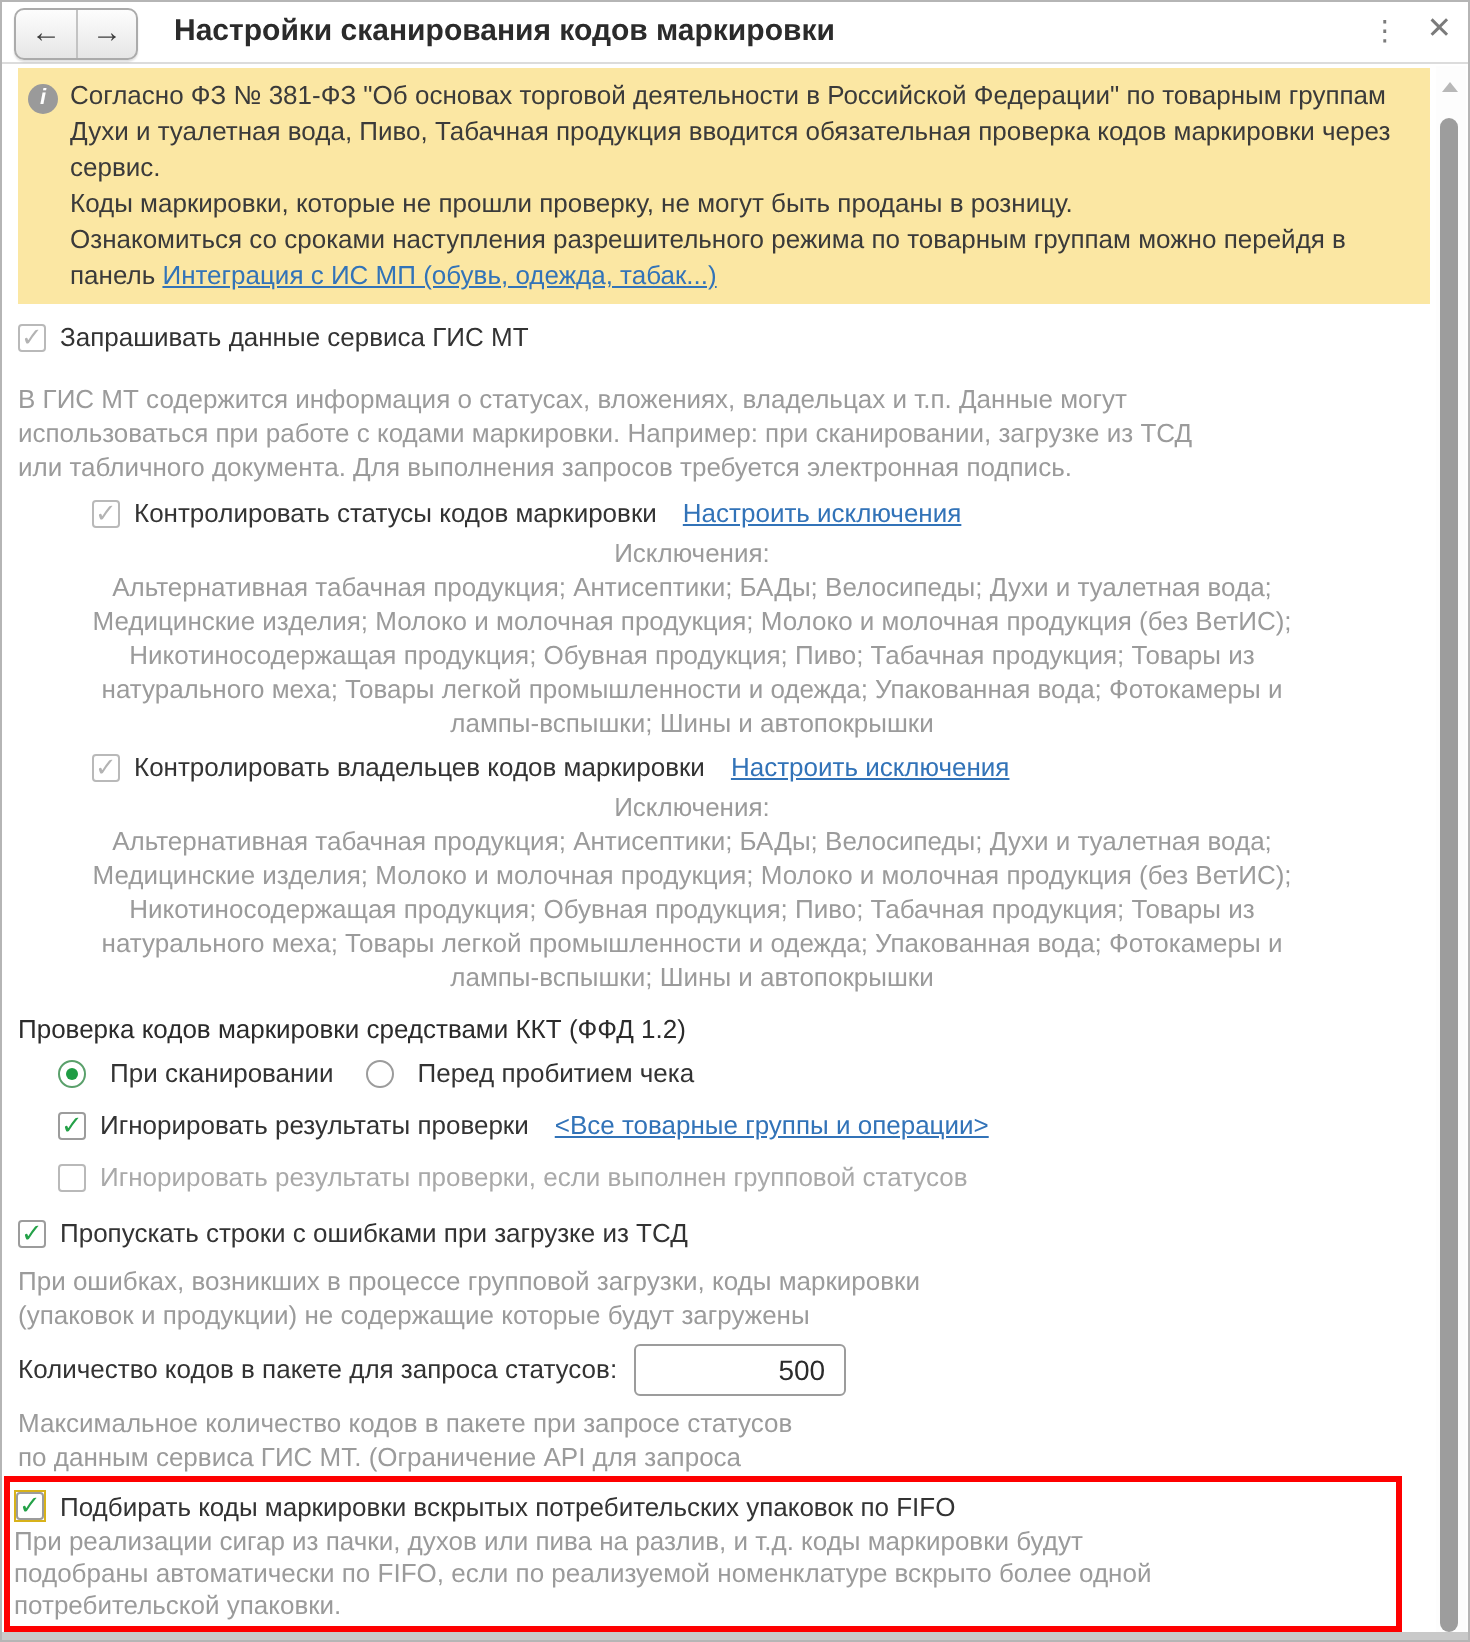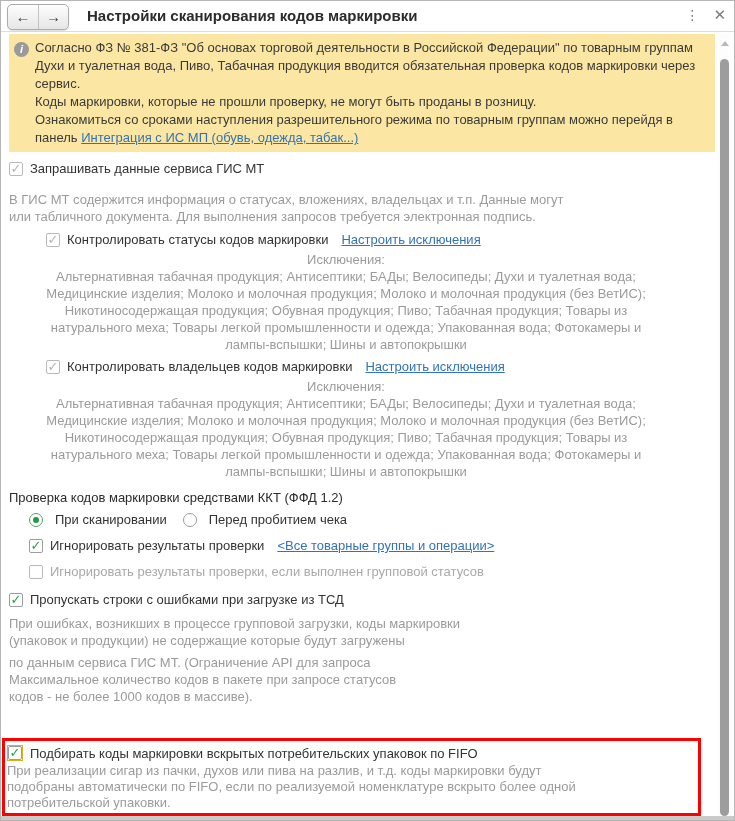--- a/index.html
+++ b/index.html
@@ -211,20 +211,21 @@
     </div>
 
     <div class="row mt-row1">
       <span class="cb disabled">
           <span class="mark">✓</span>
         </span>
       <label>Запрашивать данные сервиса ГИС МТ</label>
     </div>
     <div class="muted desc1">
         <div>В ГИС МТ содержится информация о статусах, вложениях, владельцах и т.п. Данные могут</div>
+        <div>использоваться при работе с кодами маркировки. Например: при сканировании, загрузке из ТСД</div>
         <div>или табличного документа. Для выполнения запросов требуется электронная подпись.</div>
       </div>
 
     <div class="row mt-row2">
       <span class="cb disabled">
           <span class="mark">✓</span>
         </span>
       <label>Контролировать статусы кодов маркировки</label>
       <a class="lnk">Настроить исключения</a>
     </div>
@@ -285,23 +286,27 @@
       <span class="cb">
           <span class="mark">✓</span>
         </span>
       <label>Пропускать строки с ошибками при загрузке из ТСД</label>
     </div>
     <div class="muted tsd-desc">
         <div>При ошибках, возникших в процессе групповой загрузки, коды маркировки</div>
         <div>(упаковок и продукции) не содержащие которые будут загружены</div>
       </div>
 
+    <div class="qty-row qty-mt">
+      <label>Количество кодов в пакете для запроса статусов:</label>
+      <input class="qty-input" type="text" value="500" style="">
+    </div>
     <div class="muted qty-desc">
+        <div>Максимальное количество кодов в пакете при запросе статусов</div>
         <div>по данным сервиса ГИС МТ. (Ограничение API для запроса</div>
-        <div>Максимальное количество кодов в пакете при запросе статусов</div>
         <div>кодов - не более 1000 кодов в массиве).</div>
       </div>
 
   </div>
 
   <div class="fifo-section">
     <div class="row">
       <span class="focus-ring">
         <span class="cb">
             <span class="mark">✓</span>

